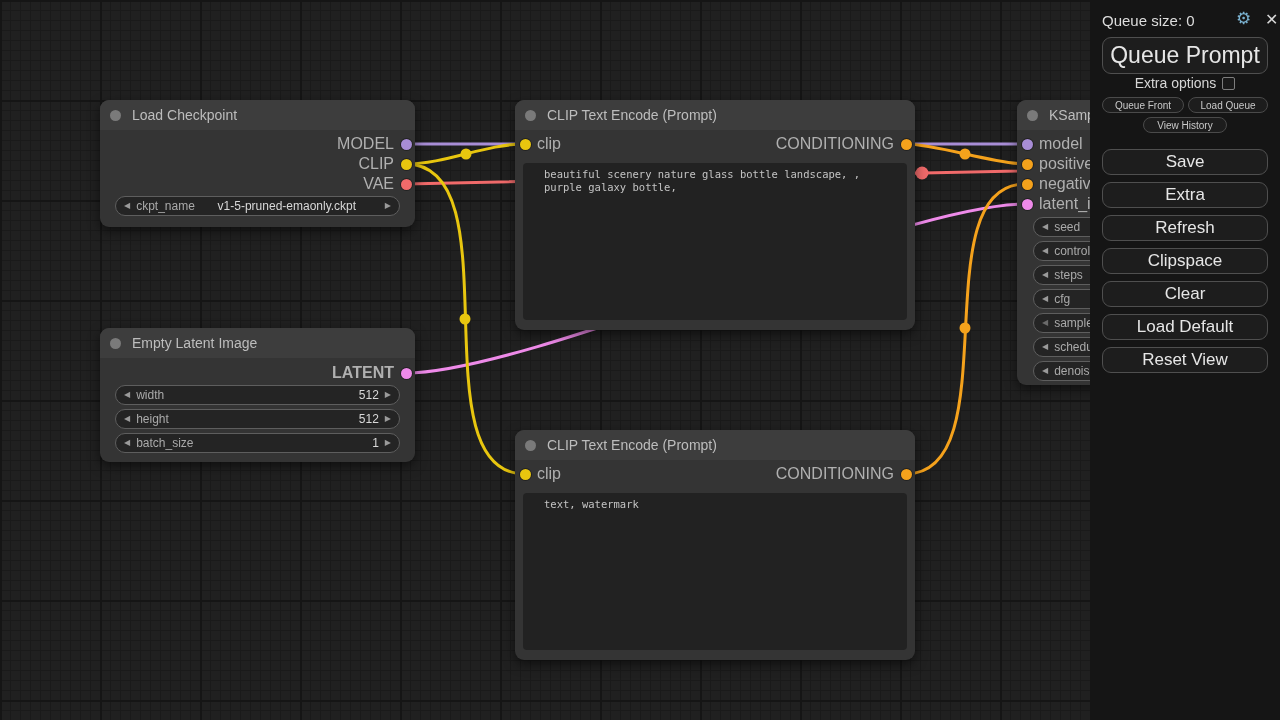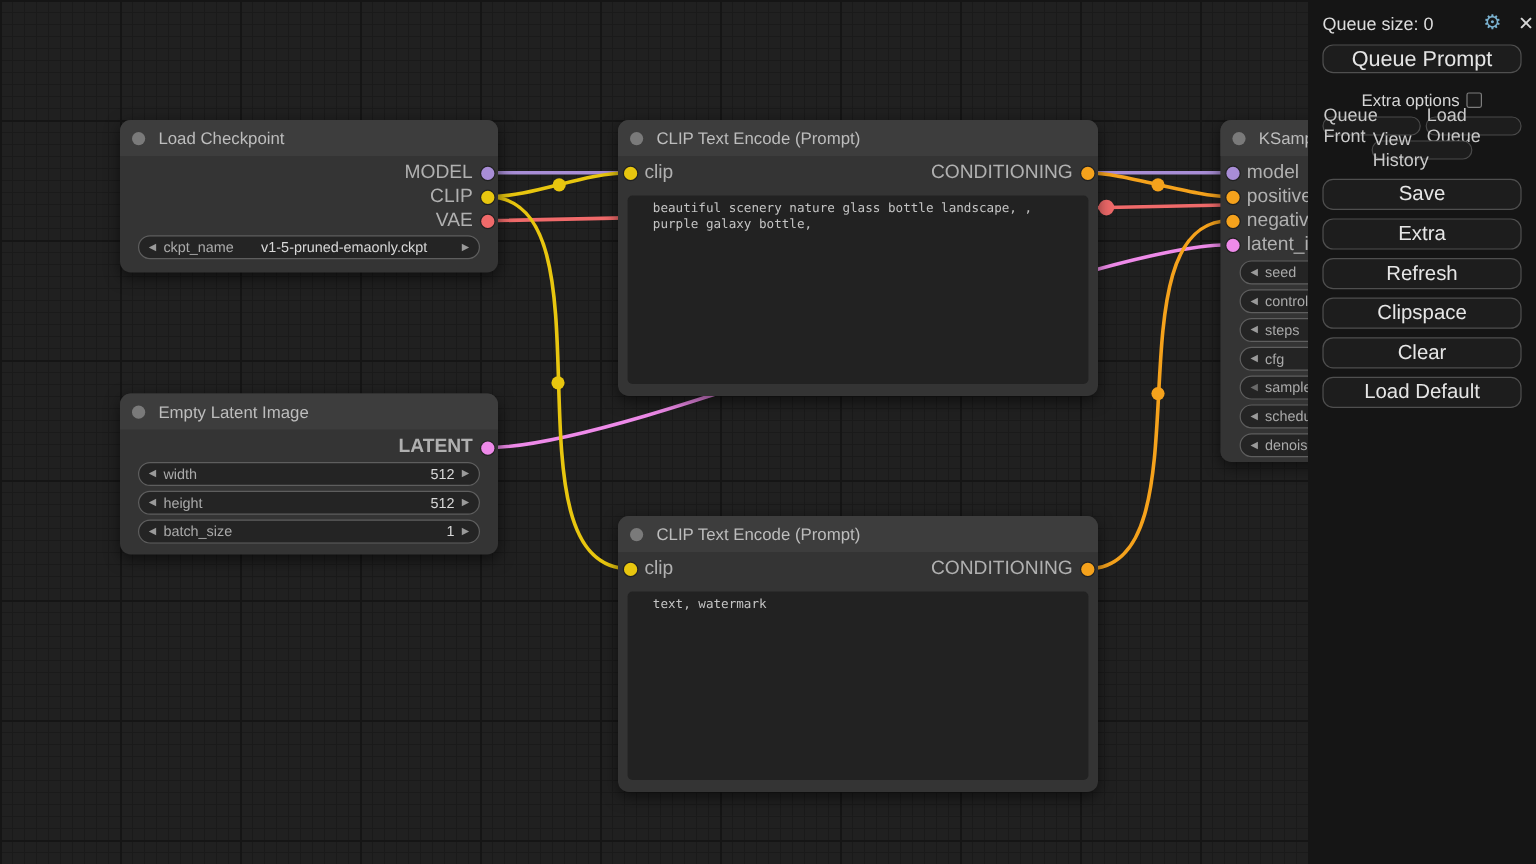--- a/index.html
+++ b/index.html
@@ -54,22 +54,22 @@
   .queue-row { position: absolute; left: 12px; top: 10px; width: 166px; height: 20px;
     display: flex; align-items: center; color: #dddddd; font-size: 15px; }
   .gear { position: absolute; left: 134px; top: -2px; font-size: 17px; color: #7ab1cf;
     cursor: pointer; }
   .closex { position: absolute; left: 163px; top: 0px; font-size: 16px; color: #d8d8d8;
     cursor: pointer; }
   .btn { position: absolute; left: 12px; width: 166px; background: #1d1d1d;
     border: 1px solid #4f4f4f; border-radius: 9px; color: #e6e6e6;
     display: flex; align-items: center; justify-content: center; cursor: pointer; }
   .btn.big { height: 26px; font-size: 17px; }
-  .btn.prompt { top: 37px; height: 24px; font-size: 18px; }
-  .btn.small { height: 16px; font-size: 15px; border-radius: 8px; color: #c9c9c9;
+  .btn.prompt { top: 37px; height: 37px; font-size: 23px; }
+  .btn.small { height: 16px; font-size: 10px; border-radius: 8px; color: #c9c9c9;
     border-color: #4a4a4a; }
   .extra-row { position: absolute; top: 75px; left: 0; width: 190px; height: 16px;
     display: flex; align-items: center; justify-content: center; color: #d6d6d6;
     font-size: 14px; }
   .checkbox { width: 13px; height: 13px; border: 1.5px solid #7d7d7d; border-radius: 2px;
     background: #1a1a1a; margin-left: 6px; cursor: pointer; }
 </style>
 </head>
 <body>
 
@@ -250,13 +250,14 @@
   </div>
   <div class="btn small" style="top:97px; left:12px; width:82px;">Queue Front</div>
   <div class="btn small" style="top:97px; left:98px; width:80px;">Load Queue</div>
   <div class="btn small" style="top:117px; left:53px; width:84px;">View History</div>
   <div class="btn big" style="top:149px;">Save</div>
   <div class="btn big" style="top:182px;">Extra</div>
   <div class="btn big" style="top:215px;">Refresh</div>
   <div class="btn big" style="top:248px;">Clipspace</div>
   <div class="btn big" style="top:281px;">Clear</div>
   <div class="btn big" style="top:314px;">Load Default</div>
+  <div class="btn big" style="top:347px;">Reset View</div>
 </div>
 
 </body></html>

